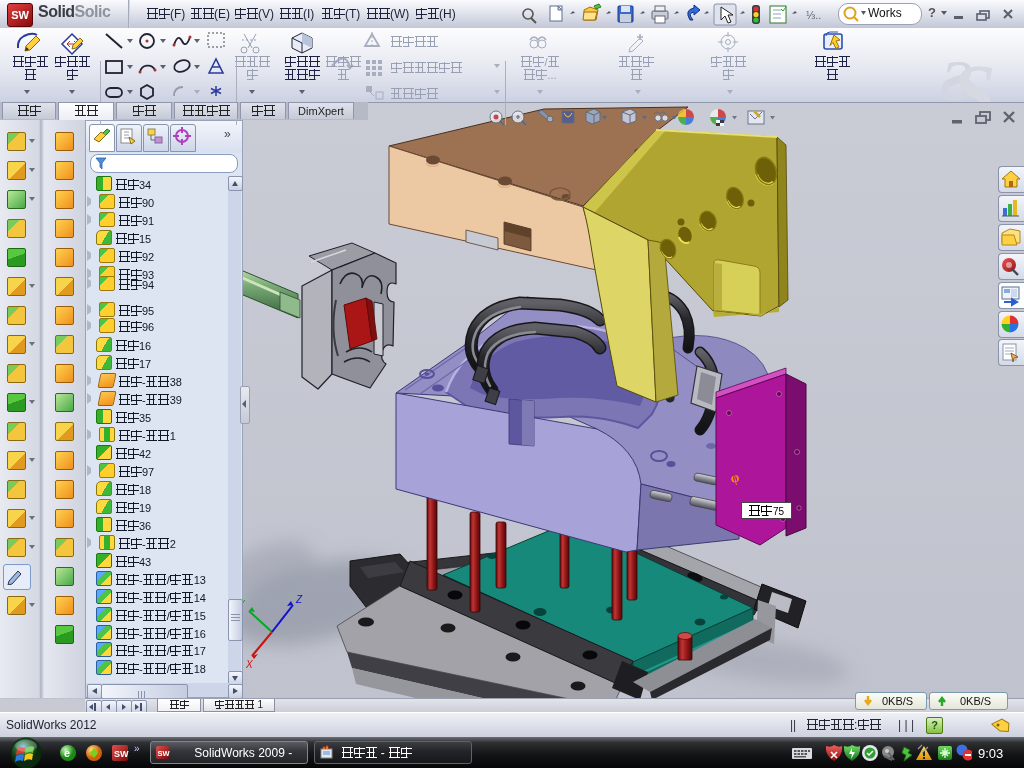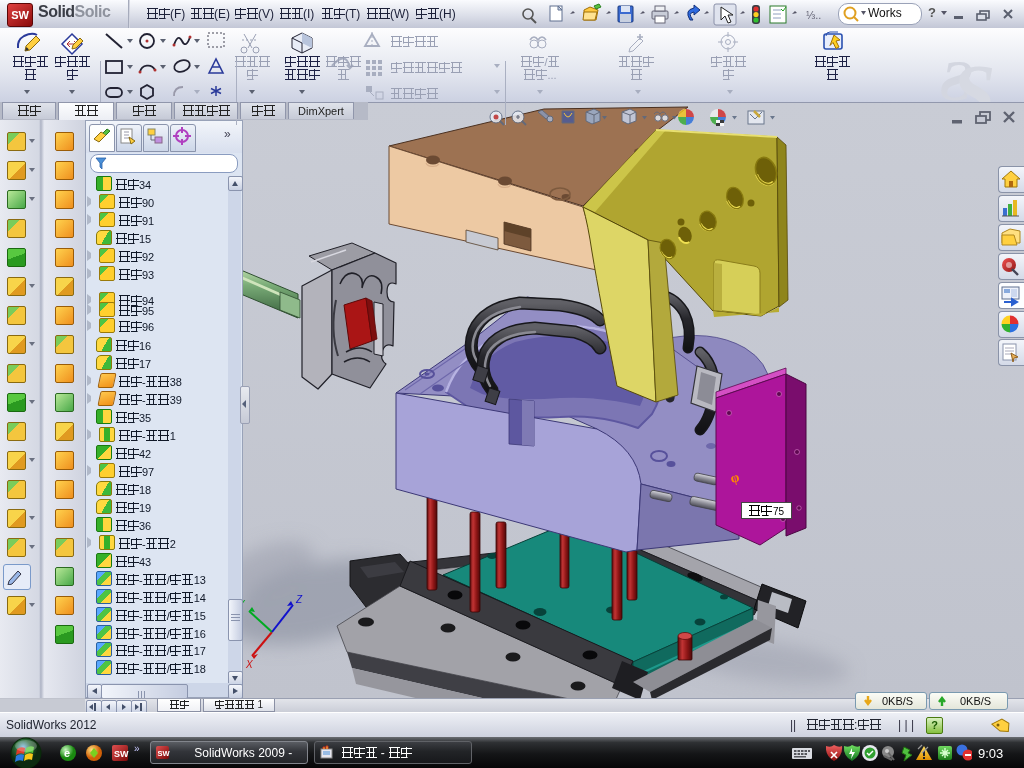--- a/index.html
+++ b/index.html
@@ -667,21 +667,21 @@
  <div class="filter"><svg width="16" height="15" style="margin:1px 0 0 3px">
         <path d="M2 2 h10 l-4 5 v6 l-2 -2 v-4 z" fill="#4a90d8" stroke="#2a60a8" stroke-width="0.8"></path>
       </svg></div>
  <div id="tree">
   <div class="trow" style="top:0px"><span class="noexp"></span><span class="ti i-spl"></span><span class="tx"><span class="k"></span><span class="k v2"></span>34</span></div>
   <div class="trow" style="top:18px"><span class="exp"></span><span class="ti i-ext"></span><span class="tx"><span class="k"></span><span class="k v2"></span>90</span></div>
   <div class="trow" style="top:36px"><span class="exp"></span><span class="ti i-ext"></span><span class="tx"><span class="k"></span><span class="k v2"></span>91</span></div>
   <div class="trow" style="top:54px"><span class="noexp"></span><span class="ti i-fil"></span><span class="tx"><span class="k"></span><span class="k v2"></span>15</span></div>
   <div class="trow" style="top:72px"><span class="exp"></span><span class="ti i-ext"></span><span class="tx"><span class="k"></span><span class="k v2"></span>92</span></div>
   <div class="trow" style="top:90px"><span class="exp"></span><span class="ti i-ext"></span><span class="tx"><span class="k"></span><span class="k v2"></span>93</span></div>
-  <div class="trow" style="top:116px"><span class="exp"></span><span class="ti i-ext"></span><span class="tx"><span class="k"></span><span class="k v2"></span>94</span></div>
+  <div class="trow" style="top:100px"><span class="exp"></span><span class="ti i-ext"></span><span class="tx"><span class="k"></span><span class="k v2"></span>94</span></div>
   <div class="trow" style="top:126px"><span class="exp"></span><span class="ti i-ext"></span><span class="tx"><span class="k"></span><span class="k v2"></span>95</span></div>
   <div class="trow" style="top:142px"><span class="exp"></span><span class="ti i-ext"></span><span class="tx"><span class="k"></span><span class="k v2"></span>96</span></div>
   <div class="trow" style="top:161px"><span class="noexp"></span><span class="ti i-fil"></span><span class="tx"><span class="k"></span><span class="k v2"></span>16</span></div>
   <div class="trow" style="top:179px"><span class="noexp"></span><span class="ti i-fil"></span><span class="tx"><span class="k"></span><span class="k v2"></span>17</span></div>
   <div class="trow" style="top:197px"><span class="exp"></span><span class="ti i-srf"></span><span class="tx"><span class="k"></span><span class="k v2"></span>-<span class="k v3"></span><span class="k"></span>38</span></div>
   <div class="trow" style="top:215px"><span class="exp"></span><span class="ti i-srf"></span><span class="tx"><span class="k"></span><span class="k v2"></span>-<span class="k v3"></span><span class="k"></span>39</span></div>
   <div class="trow" style="top:233px"><span class="noexp"></span><span class="ti i-spl"></span><span class="tx"><span class="k"></span><span class="k v2"></span>35</span></div>
   <div class="trow" style="top:251px"><span class="exp"></span><span class="ti i-loft"></span><span class="tx"><span class="k"></span><span class="k v2"></span>-<span class="k v3"></span><span class="k"></span>1</span></div>
   <div class="trow" style="top:269px"><span class="noexp"></span><span class="ti i-comb"></span><span class="tx"><span class="k"></span><span class="k v2"></span>42</span></div>
   <div class="trow" style="top:287px"><span class="exp"></span><span class="ti i-ext"></span><span class="tx"><span class="k"></span><span class="k v2"></span>97</span></div>

